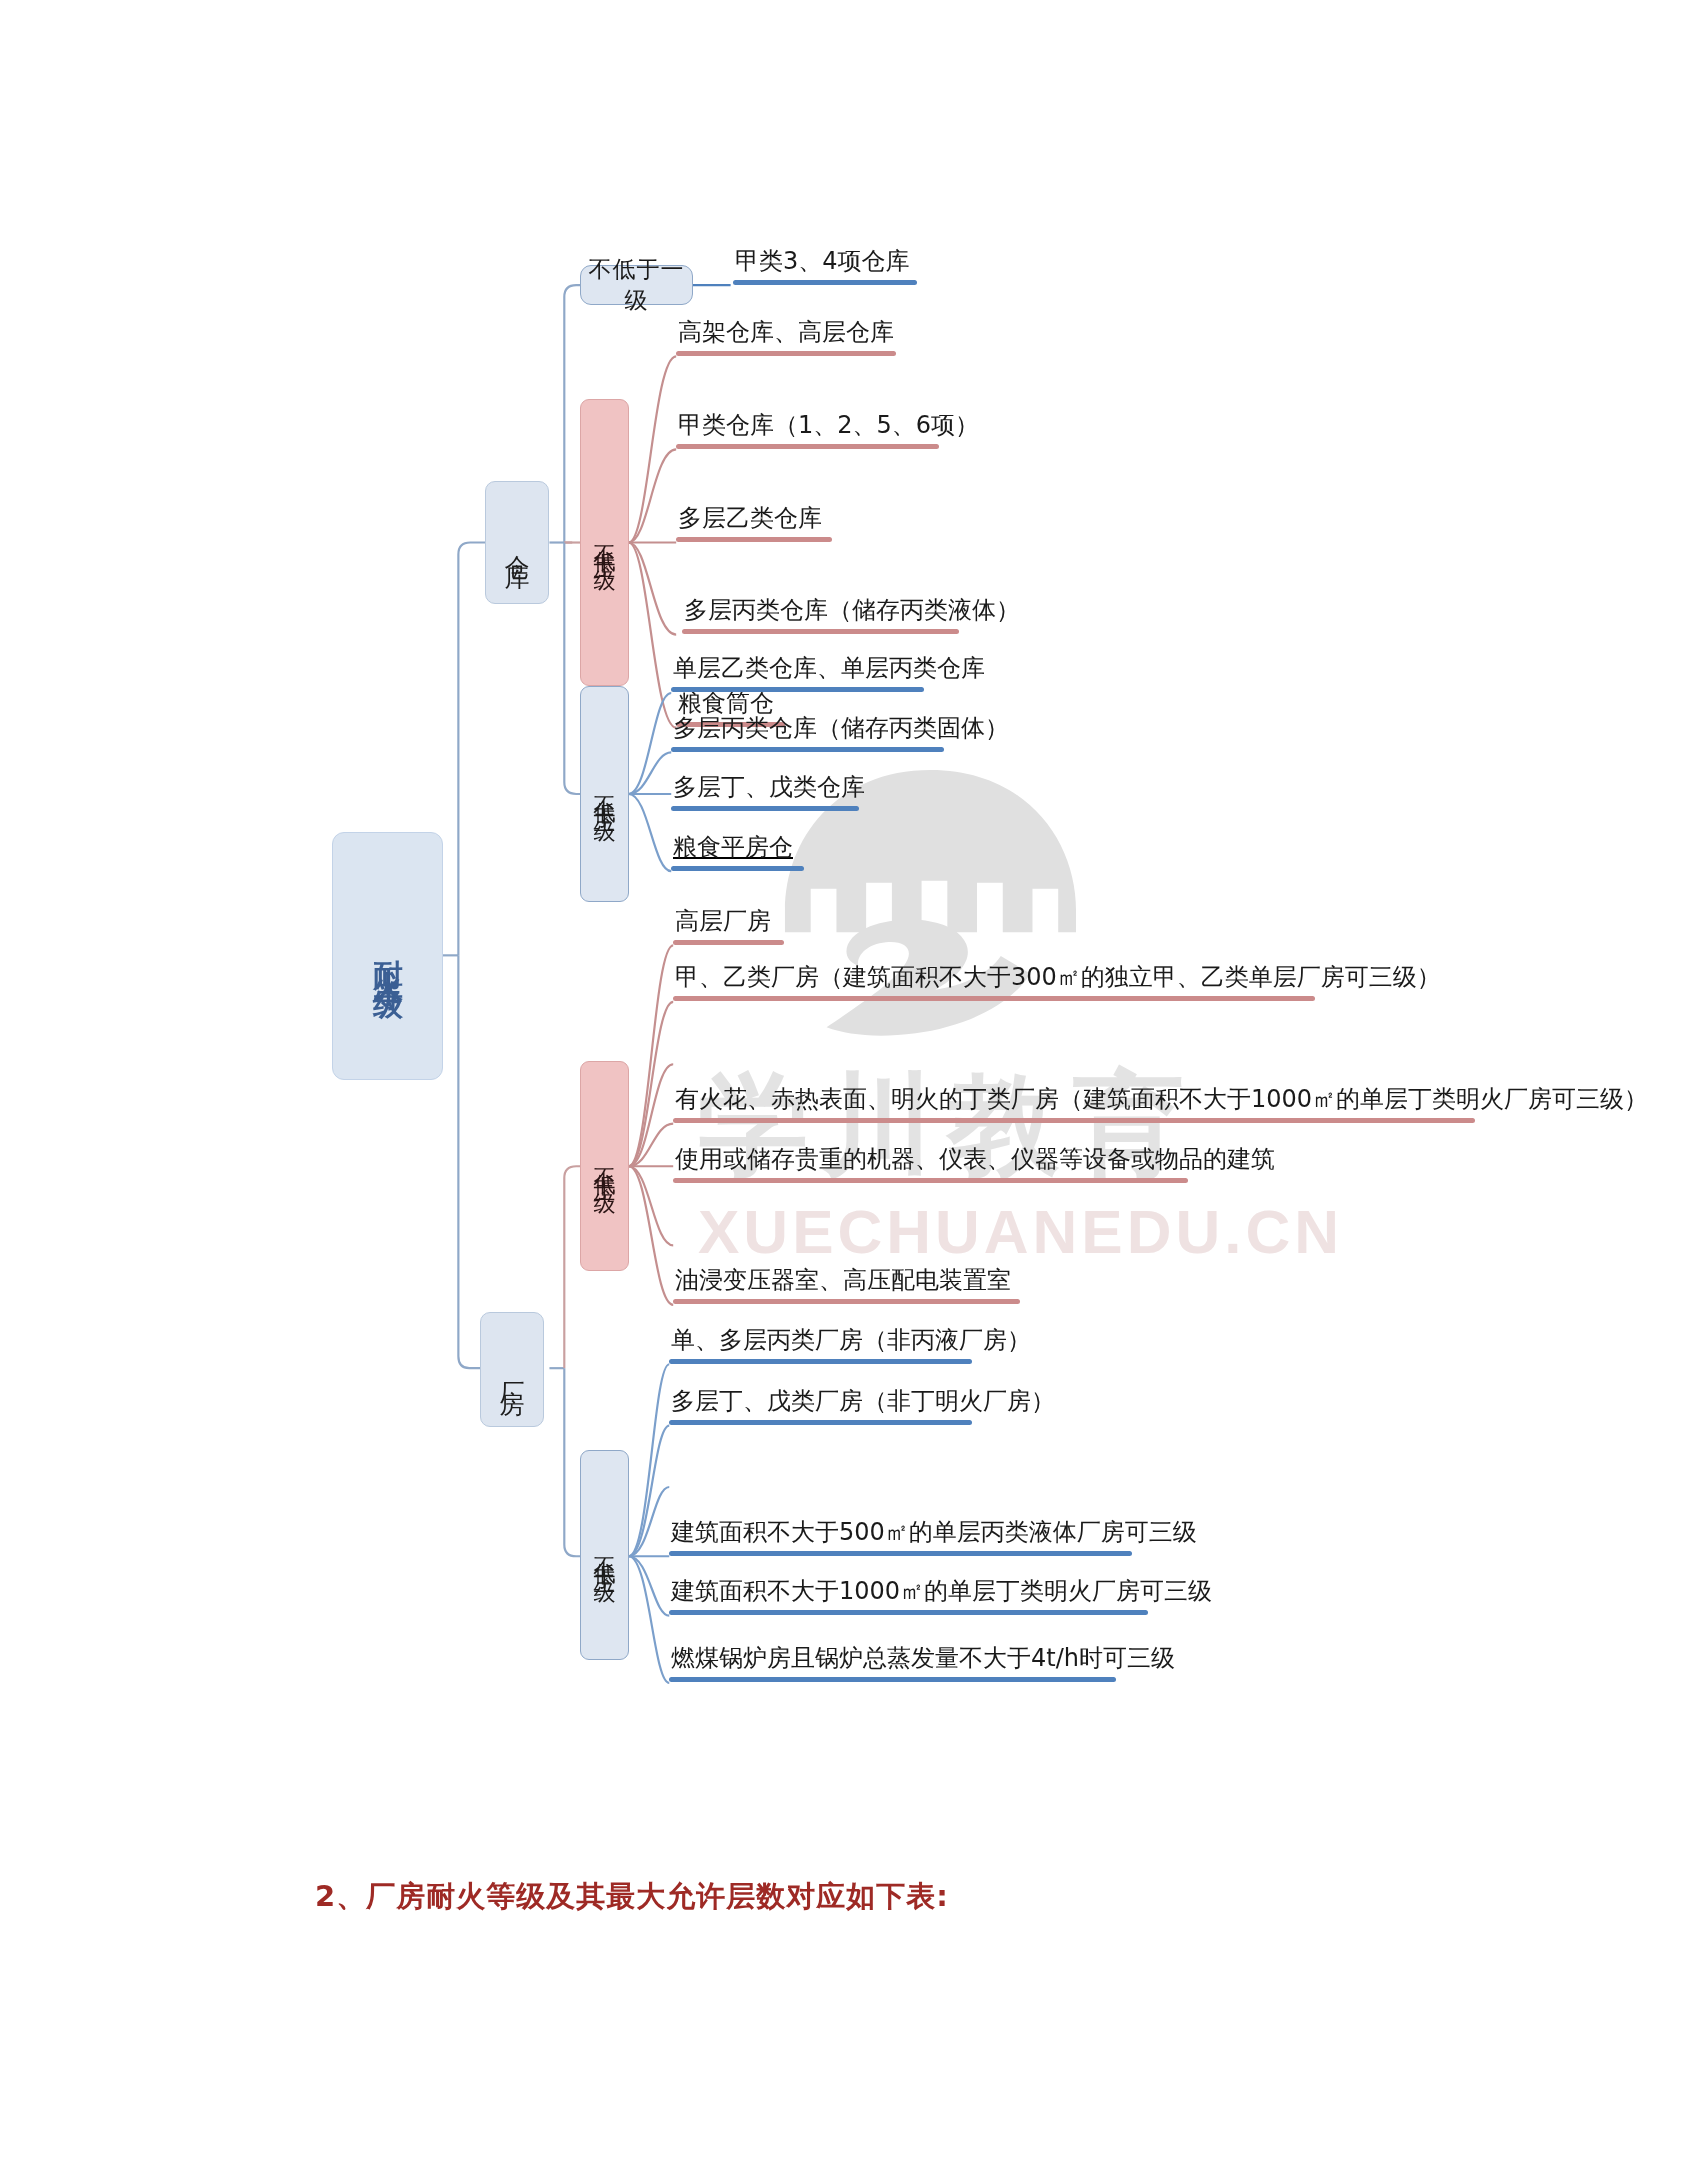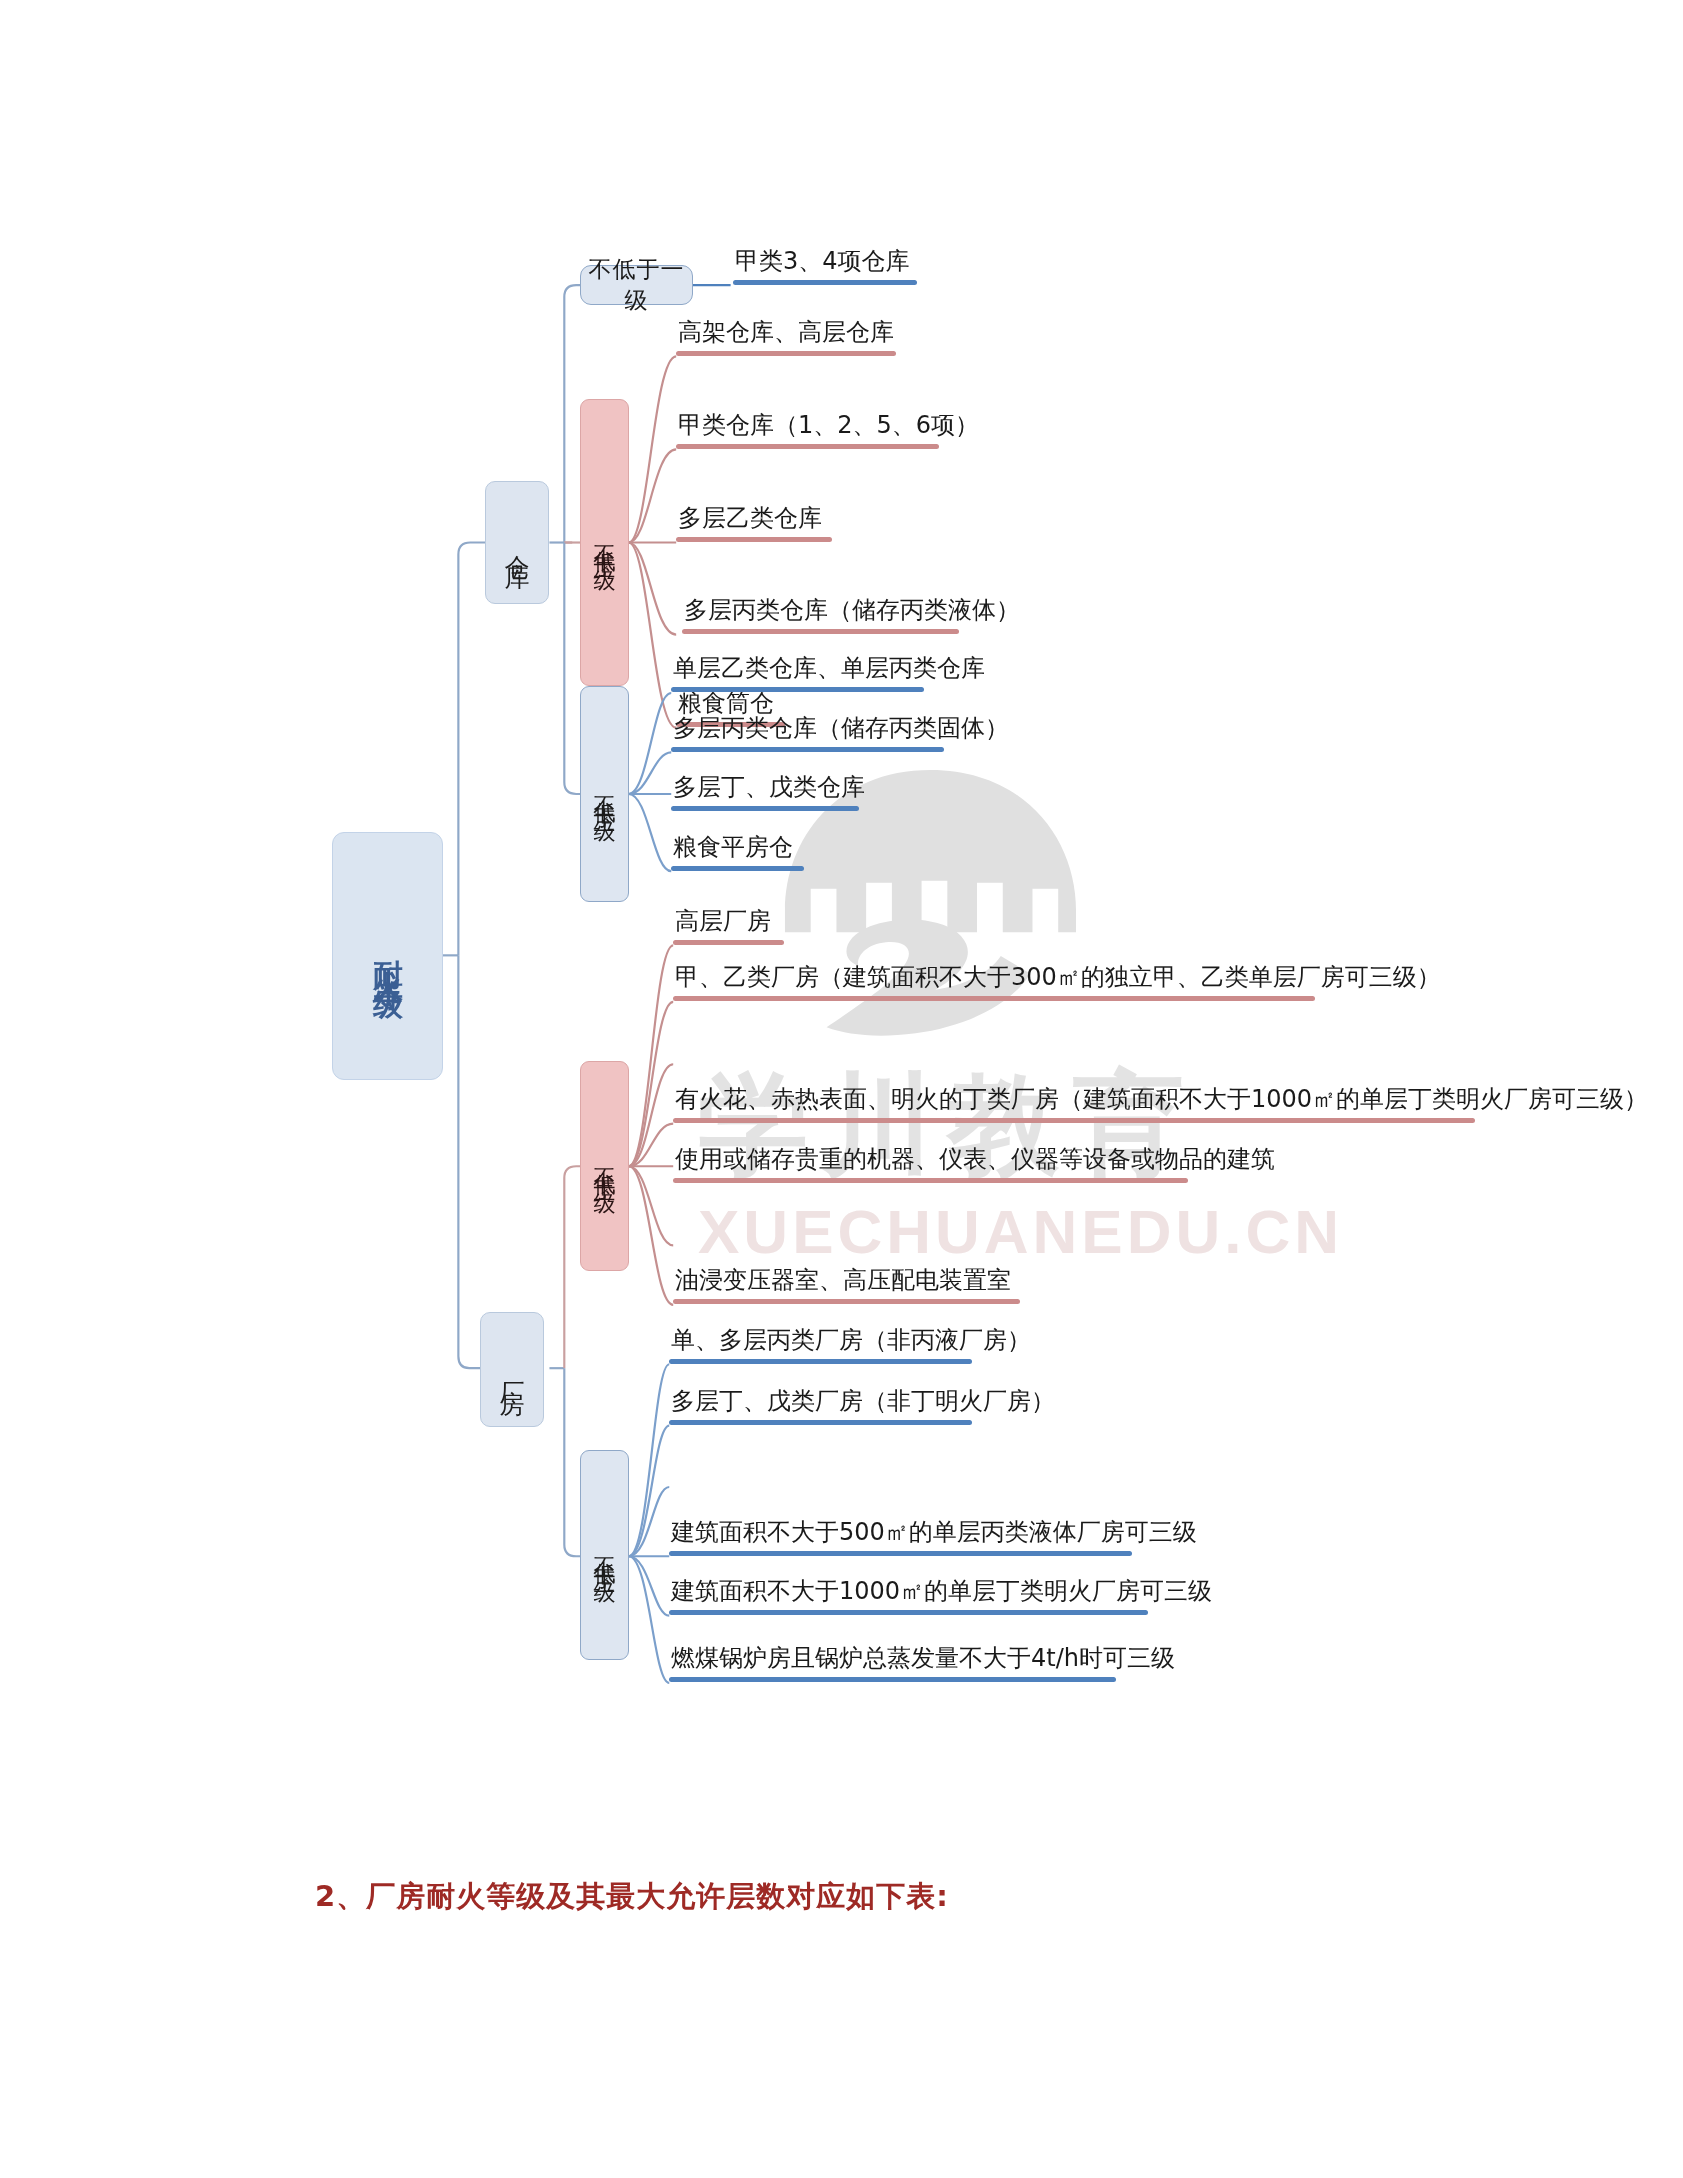--- a/index.html
+++ b/index.html
@@ -212,21 +212,21 @@
     <div class="ul ul-blue" style="width:253px;"></div>
   </div>
   <div class="leaf" style="left:671px;top:715px;width:273px;">
     <div class="txt">多层丙类仓库（储存丙类固体）</div>
     <div class="ul ul-blue" style="width:273px;"></div>
   </div>
   <div class="leaf" style="left:671px;top:774px;width:188px;">
     <div class="txt">多层丁、戊类仓库</div>
     <div class="ul ul-blue" style="width:188px;"></div>
   </div>
-  <div class="leaf" style="left:671px;top:834px;width:133px;">
+  <div class="leaf" style="left:671px;top:834px;width:133px;text-decoration:underline;">
     <div class="txt">粮食平房仓</div>
     <div class="ul ul-blue" style="width:133px;"></div>
   </div>
 
   <div class="leaf" style="left:673px;top:908px;width:111px;">
     <div class="txt">高层厂房</div>
     <div class="ul ul-pink" style="width:111px;"></div>
   </div>
   <div class="leaf" style="left:673px;top:964px;width:642px;">
     <div class="txt">甲、乙类厂房（建筑面积不大于300㎡的独立甲、乙类单层厂房可三级）</div>

